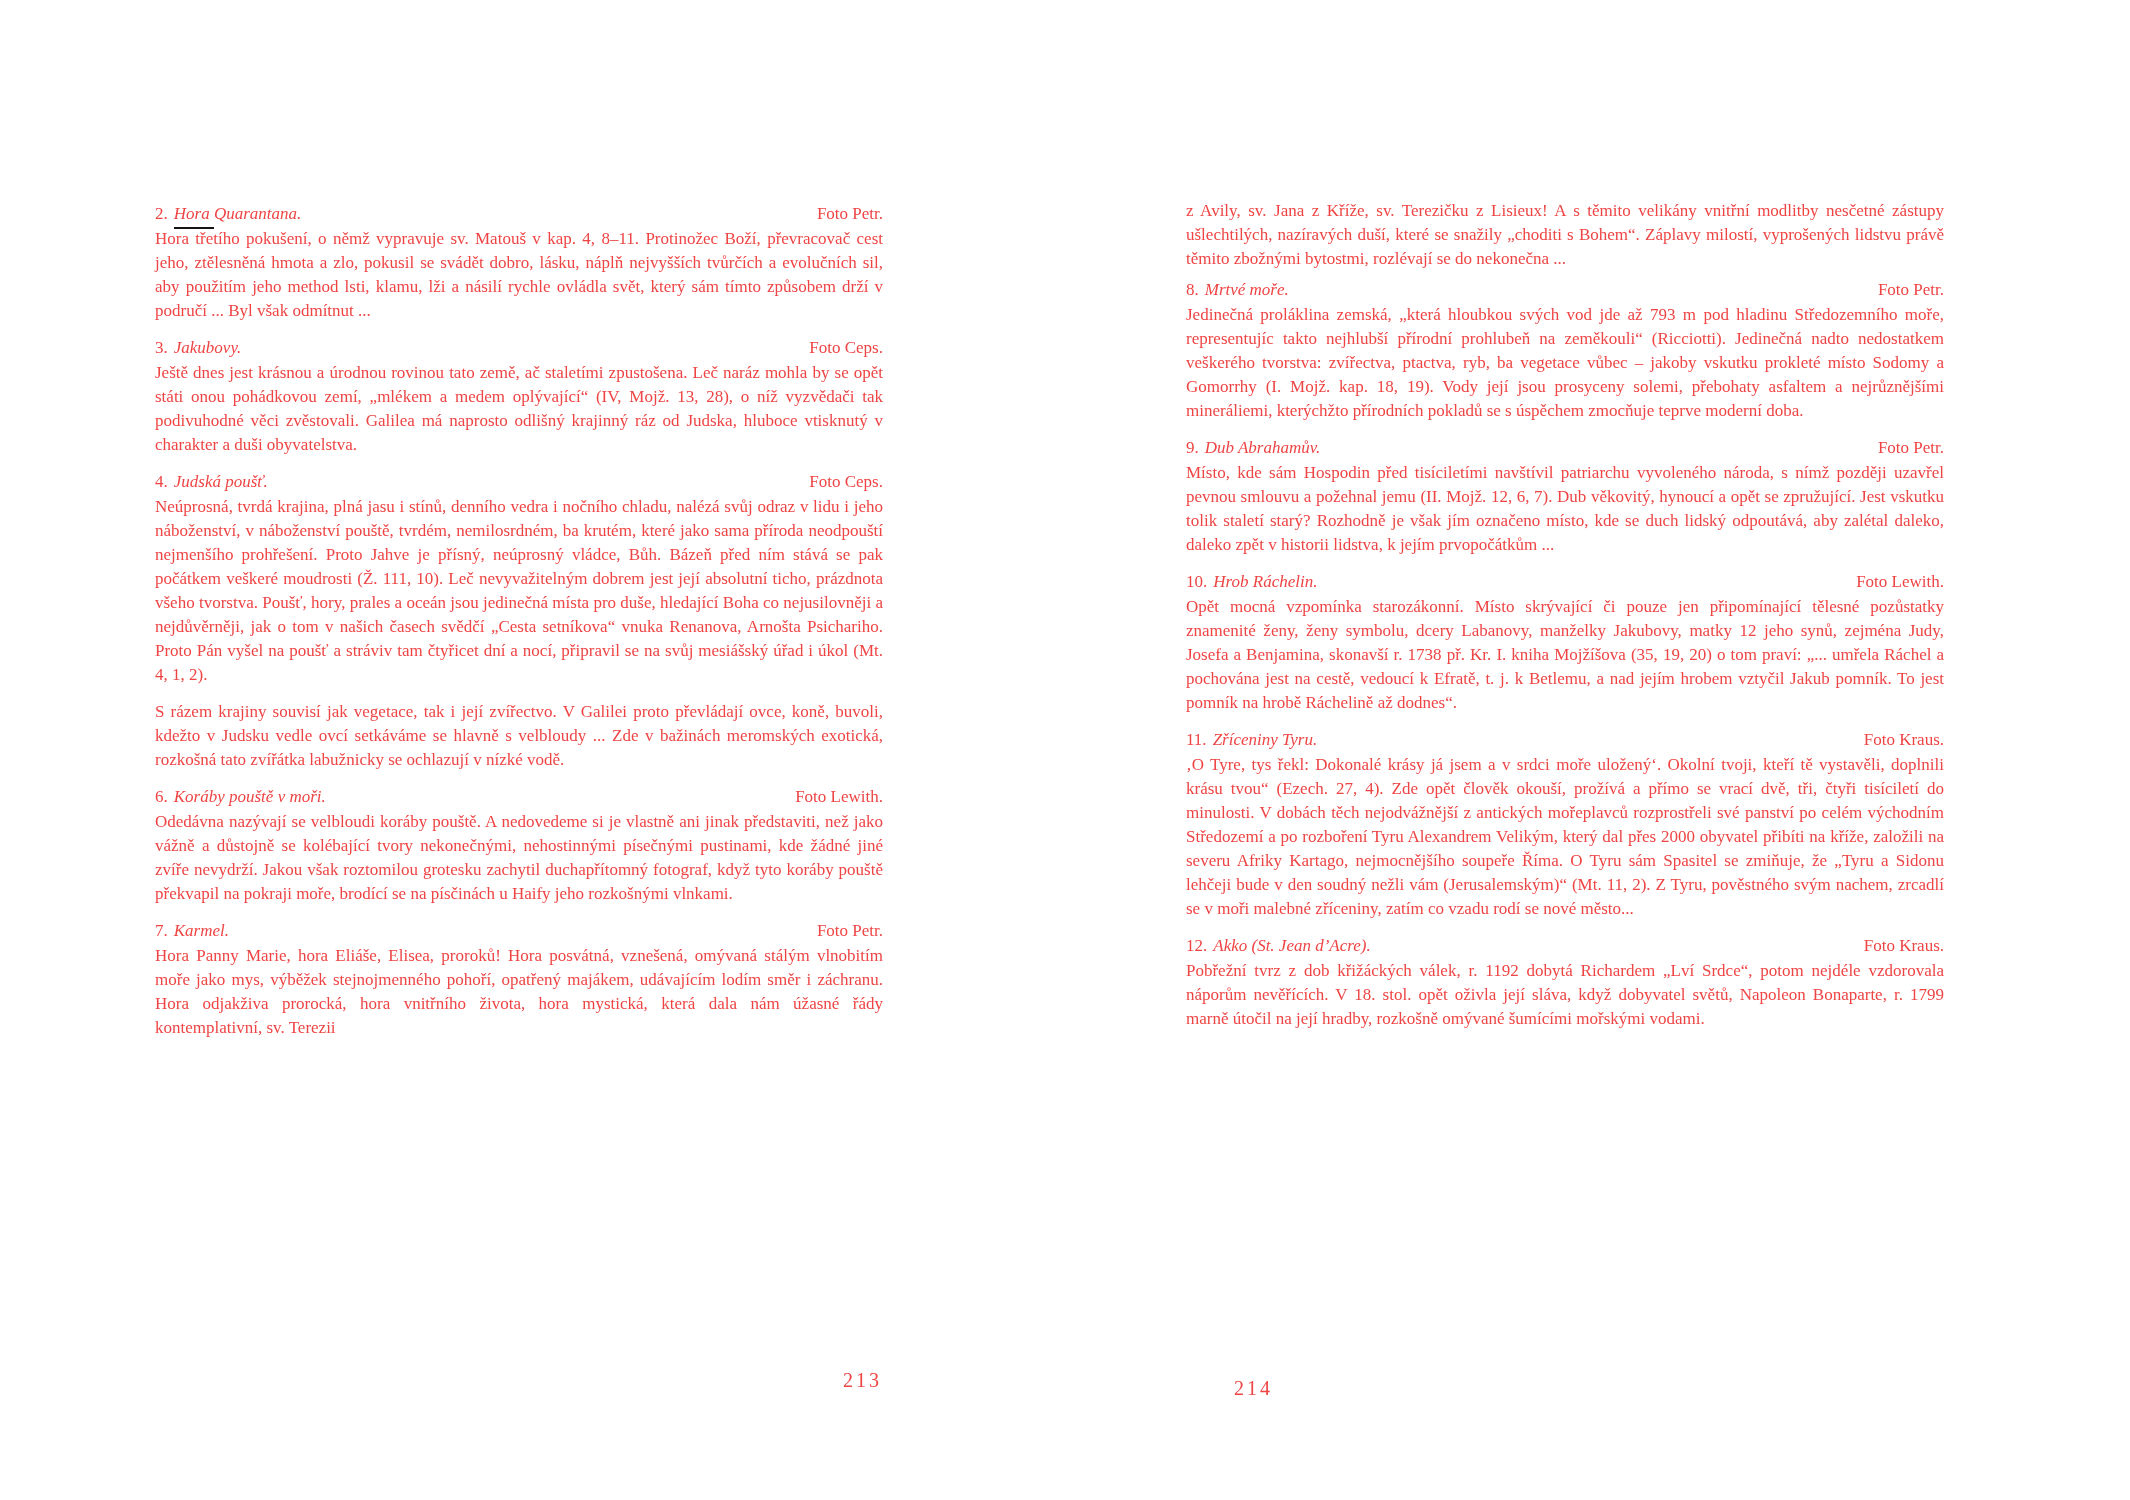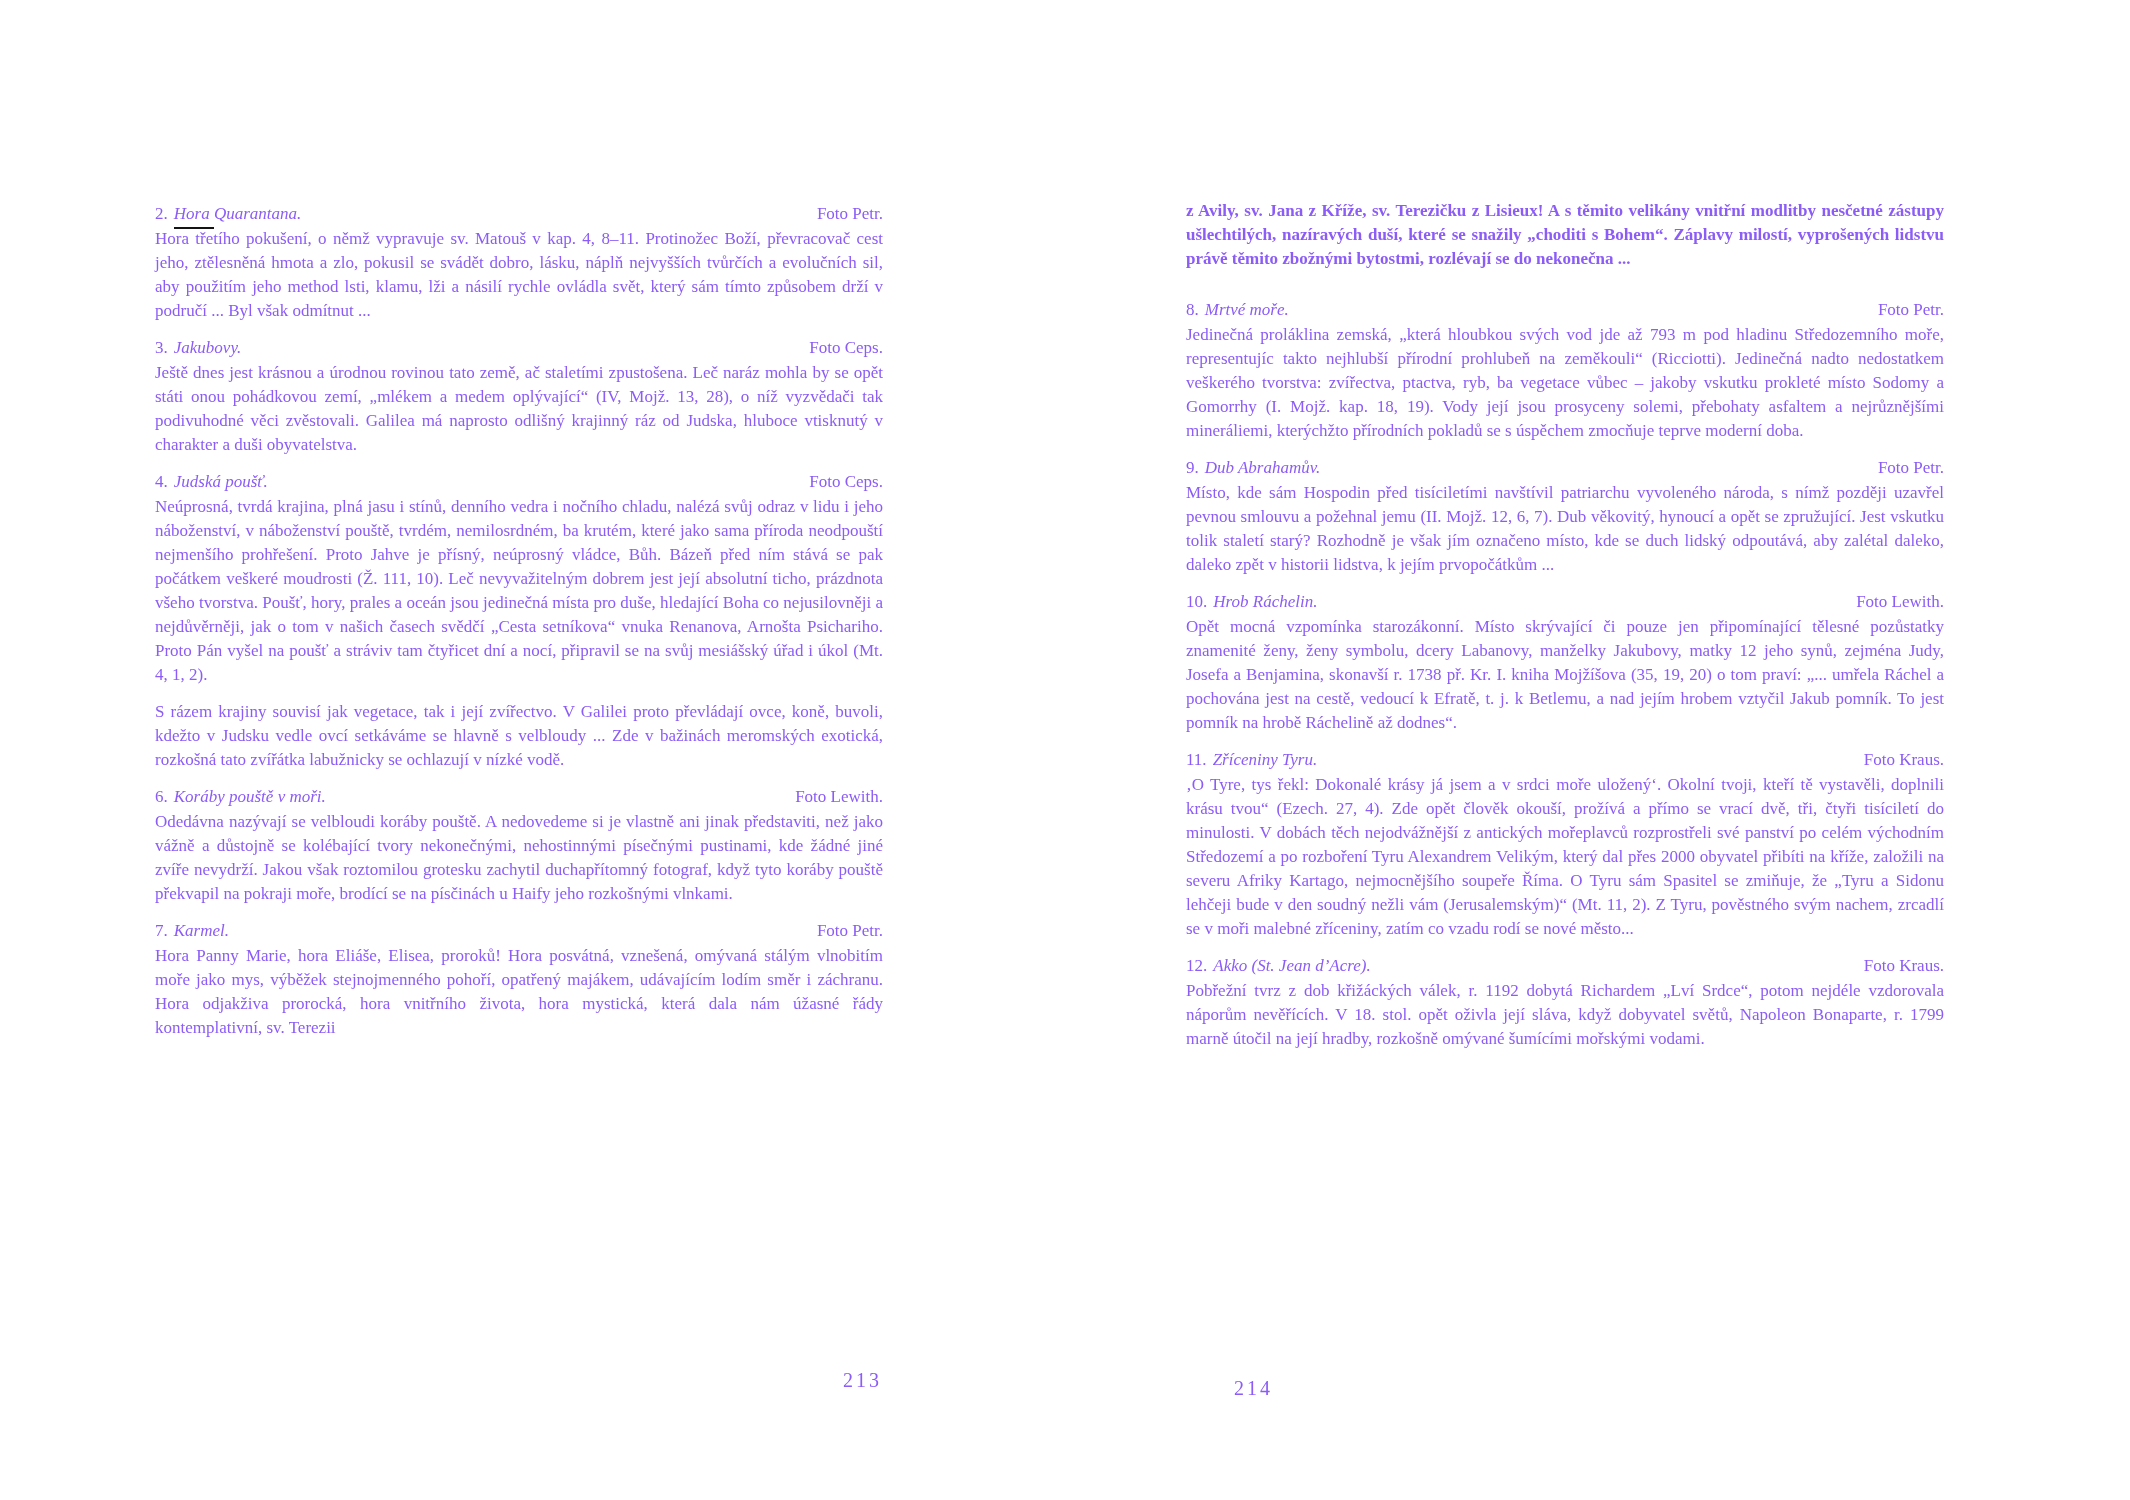--- a/index.html
+++ b/index.html
@@ -5,21 +5,21 @@
   html, body {
     margin: 0;
     padding: 0;
     background: #ffffff;
   }
   .spread {
     position: relative;
     width: 2130px;
     height: 1500px;
     background: #ffffff;
-    color: #8b5cf6;
+    color: #ef4444;
     font-family: "Liberation Serif", "DejaVu Serif", serif;
     font-size: 17px;
     line-height: 24px;
     overflow: hidden;
   }
   .page-col {
     position: absolute;
     top: 202px;
   }
   .page-col.left  { left: 155px;  width: 728px; }
@@ -36,21 +36,21 @@
   }
   .entry-title-group { display: inline-block; }
   .entry-num { font-style: normal; }
   .entry-title { font-style: italic; margin-left: 6px; }
   .entry-credit { font-style: normal; }
 
   .entry-body, .continuation {
     margin: 1px 0 0 0;
     text-align: justify;
   }
-  .continuation { margin-bottom: 27px; font-weight: bold; }
+  .continuation { margin-bottom: 7px; }
 
   .hora-underline {
     position: absolute;
     left: 19px;
     bottom: -3px;
     width: 40px;
     height: 2.5px;
     background: #141414;
   }
 

